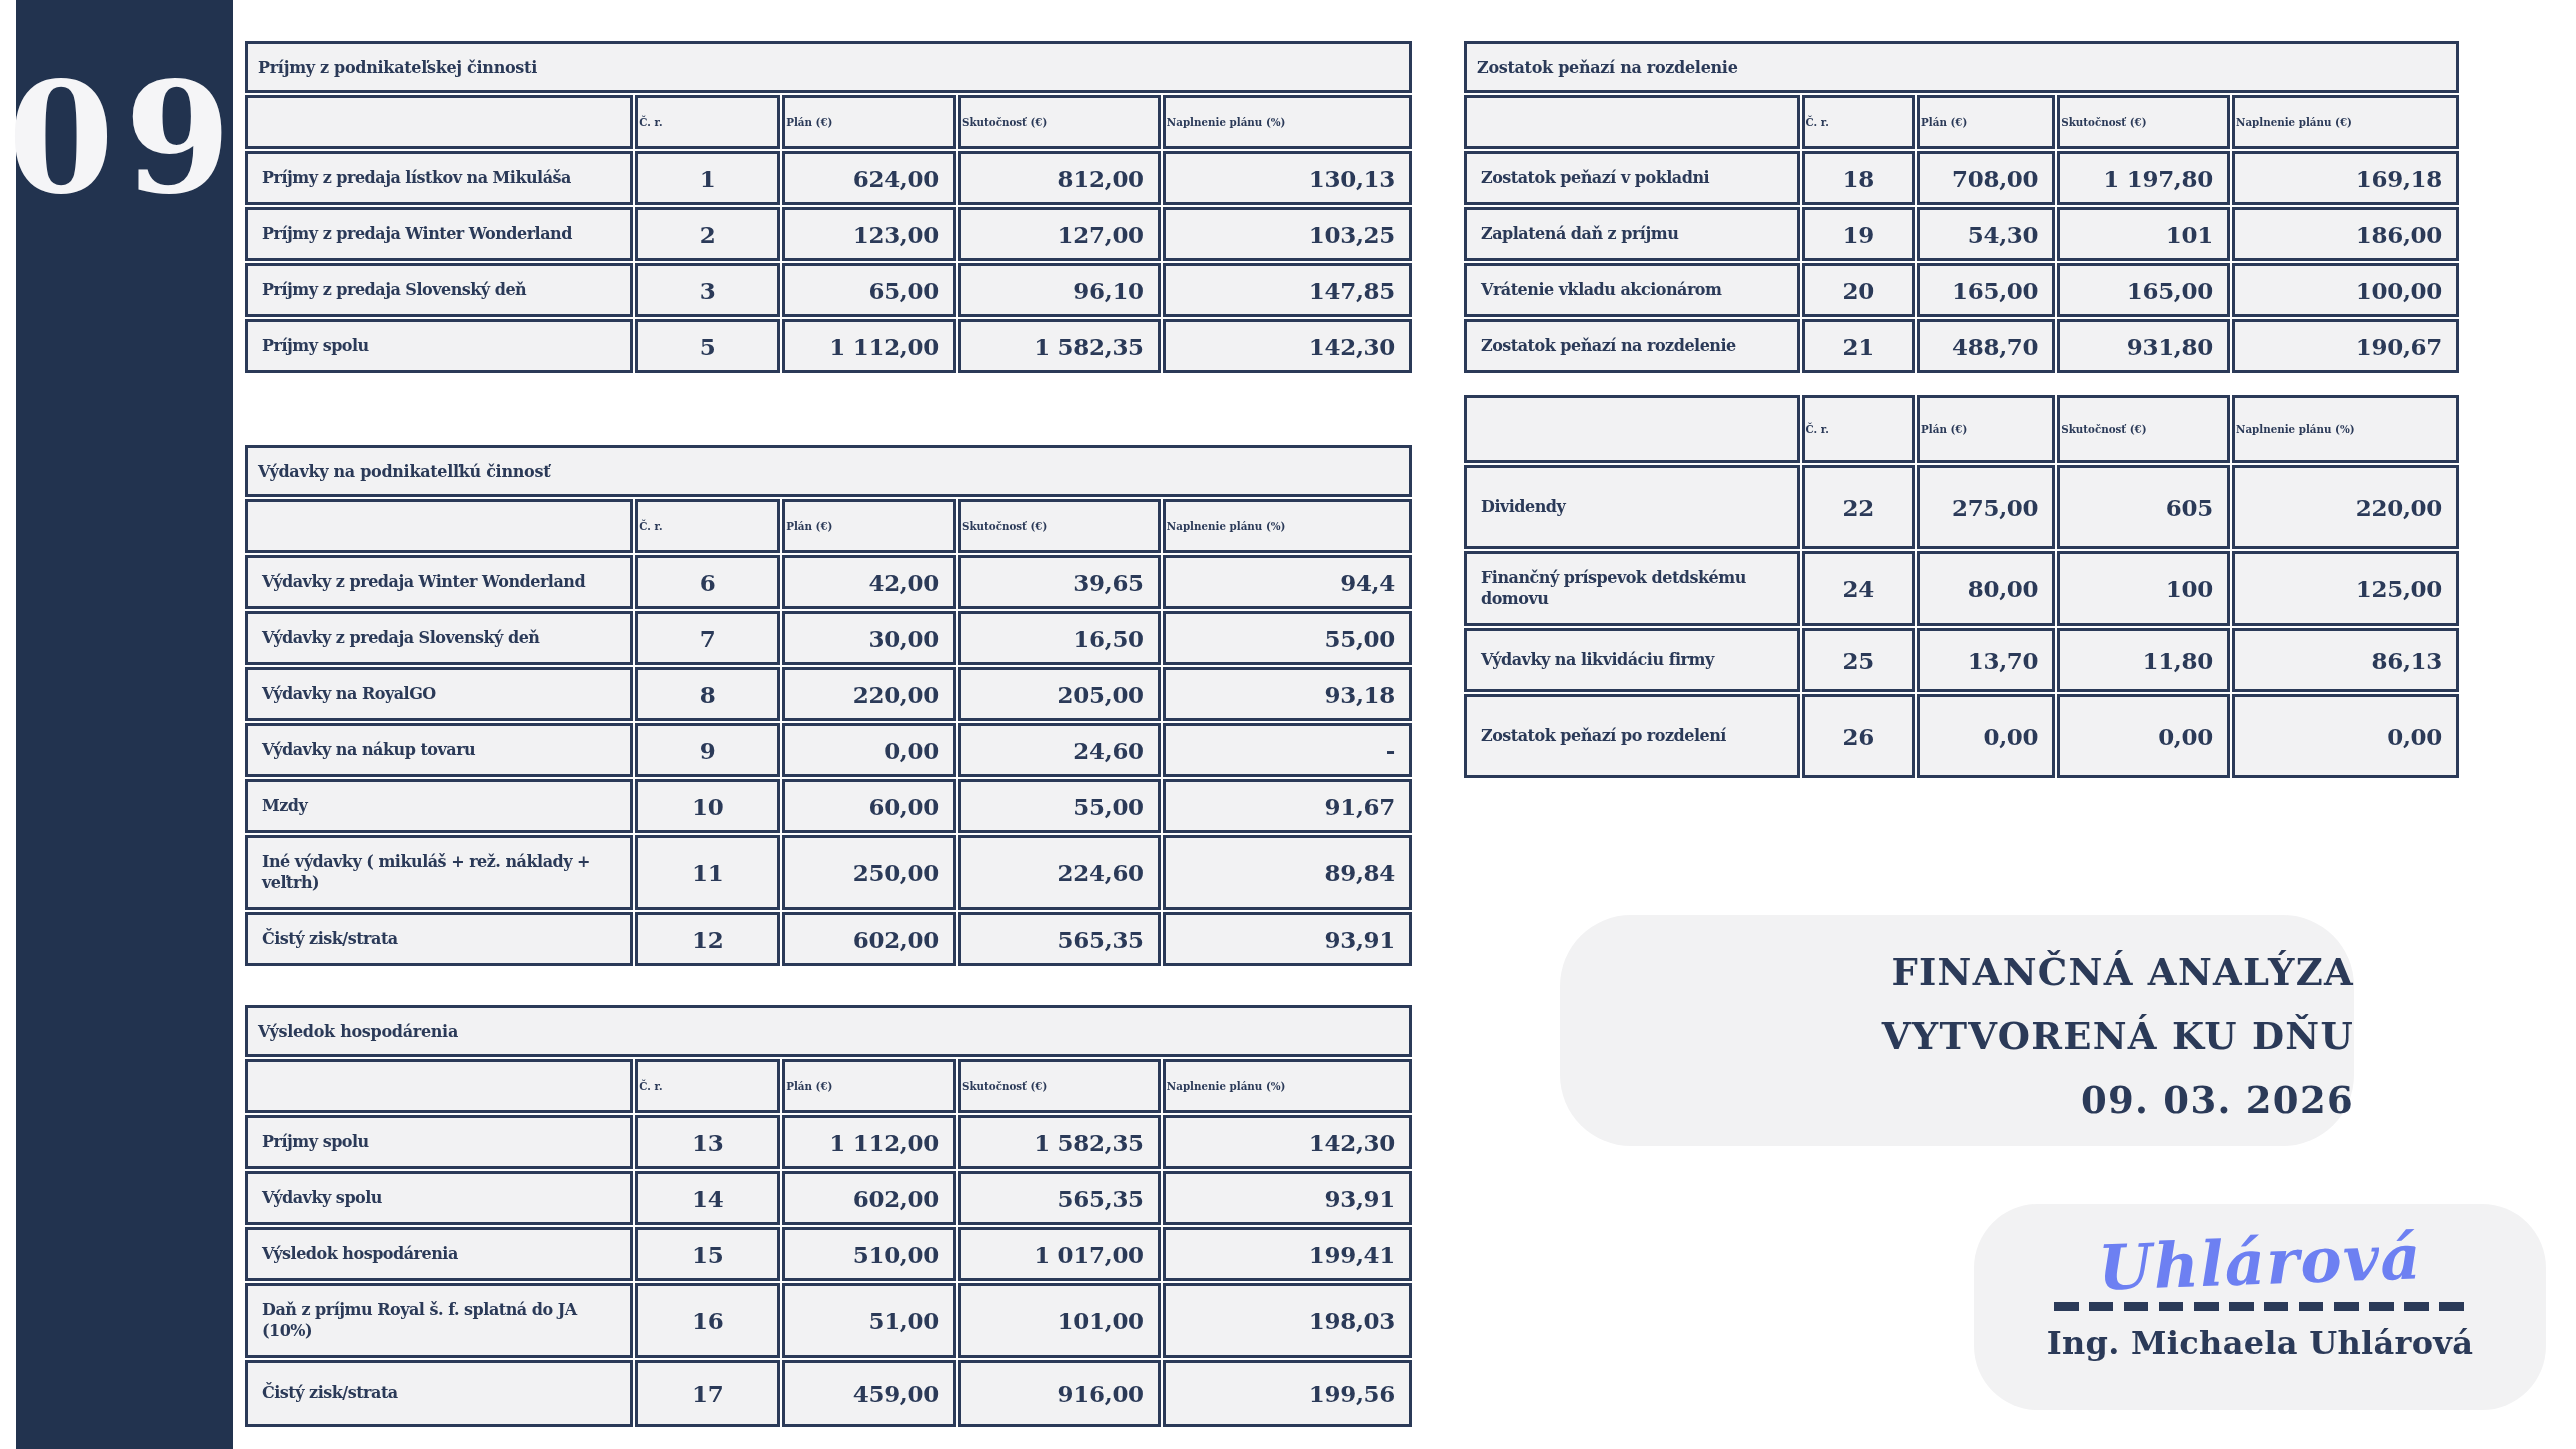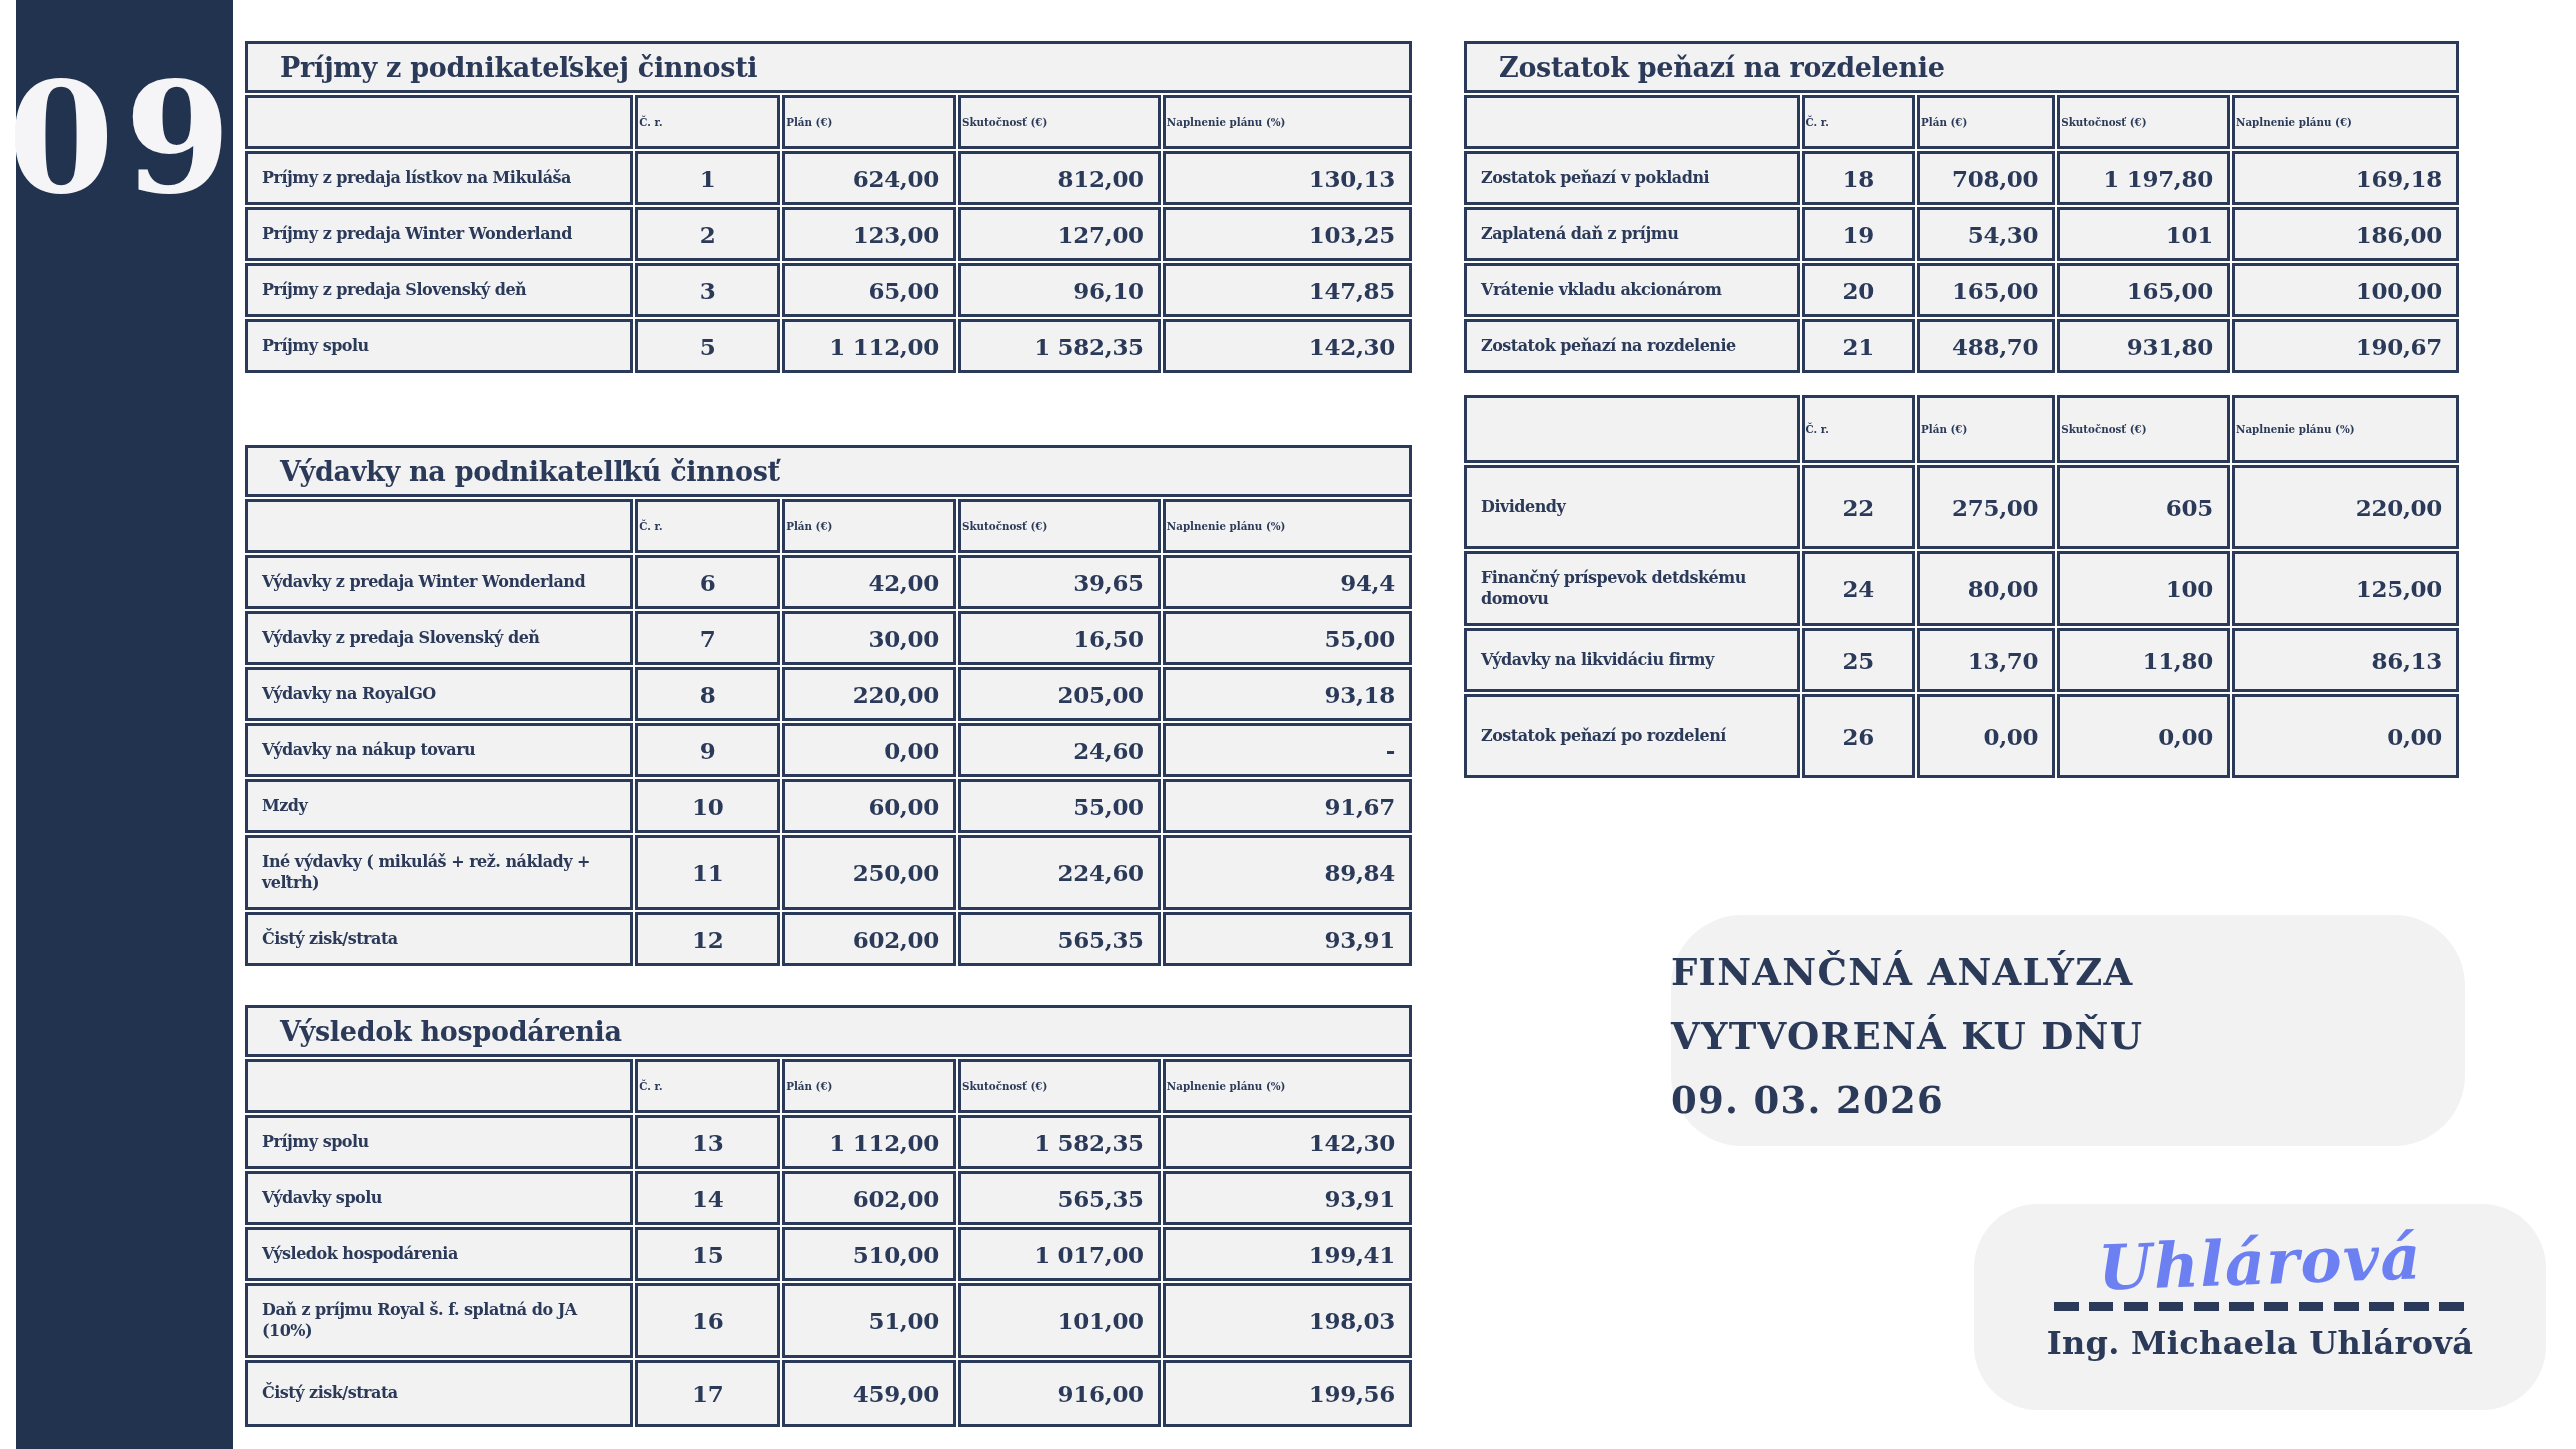--- a/index.html
+++ b/index.html
@@ -34,37 +34,37 @@
   .tbl table{
     width:100%;table-layout:fixed;
     border-collapse:separate;border-spacing:2.6px;
   }
   .tbl td{
     border:3.2px solid var(--ink);
     background:var(--cell);
     vertical-align:middle;
     overflow:hidden;
   }
-  td.title{font-size:27px;padding-left:32px;letter-spacing:-0.3px;white-space:nowrap;}
+  td.title{font-size:16px;padding-left:10px;letter-spacing:-0.3px;white-space:nowrap;}
   td.lbl{font-size:16px;letter-spacing:-0.5px;line-height:1.3;padding:3.9px 5.2px 3.9px 14px;}
   td.cr{font-size:23px;text-align:center;letter-spacing:-0.3px;}
   td.num{font-size:23px;text-align:right;padding-right:14px;letter-spacing:-0.3px;white-space:nowrap;}
   tr.h-title{height:52px;}
   tr.h-head{height:54px;}
   tr.h-row{height:54px;}
   tr.h-row2{height:75px;}
   tr.h-rowL{height:67px;}
   tr.h-head5{height:68px;}
   tr.h-row5{height:84px;}
   tr.h-row5c{height:64px;}
   
   .card{position:absolute;background:var(--cell);}
   .card-analysis{
-    left:1671px;top:915px;width:794px;height:231px;border-radius:71px;
-    text-align:left;padding-top:24.5px;
+    left:1560px;top:915px;width:794px;height:231px;border-radius:71px;
+    text-align:right;padding-top:24.5px;
   }
   .card-analysis .line{font-size:37px;line-height:64px;letter-spacing:1.3px;white-space:nowrap;}
   .card-signature{
     left:1974px;top:1204px;width:572px;height:206px;border-radius:64px;
   }
   .sig-script{
     position:absolute;top:23px;left:0;right:0;z-index:2;
     text-align:center;font-style:italic;font-size:62px;line-height:1.15;
     color:var(--accent);transform:rotate(-2deg);letter-spacing:1.3px;
   }

